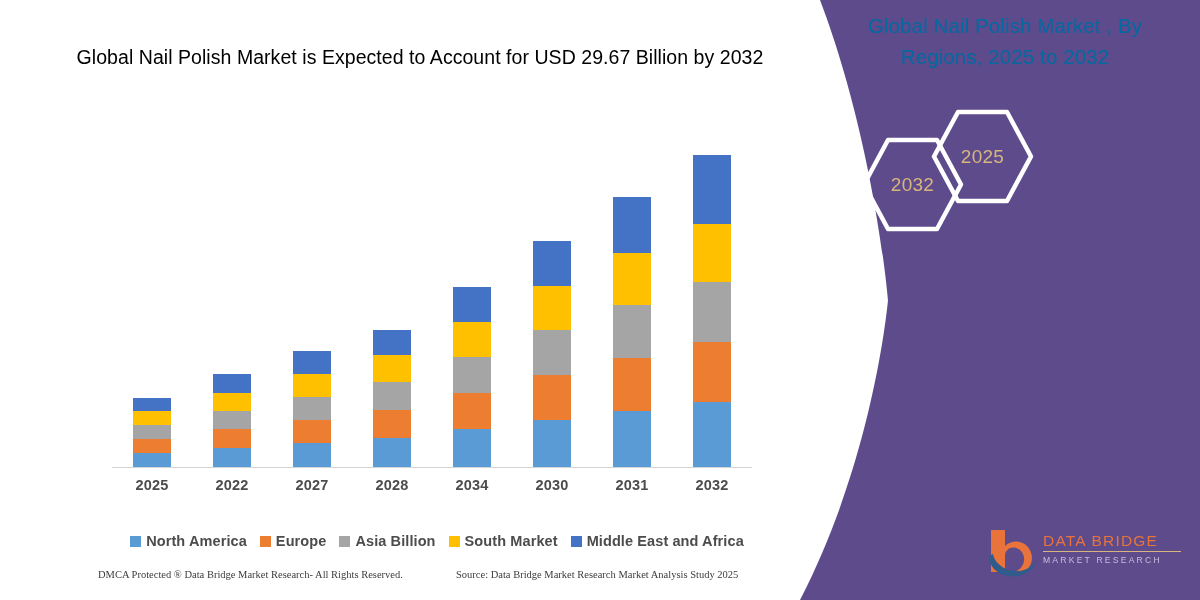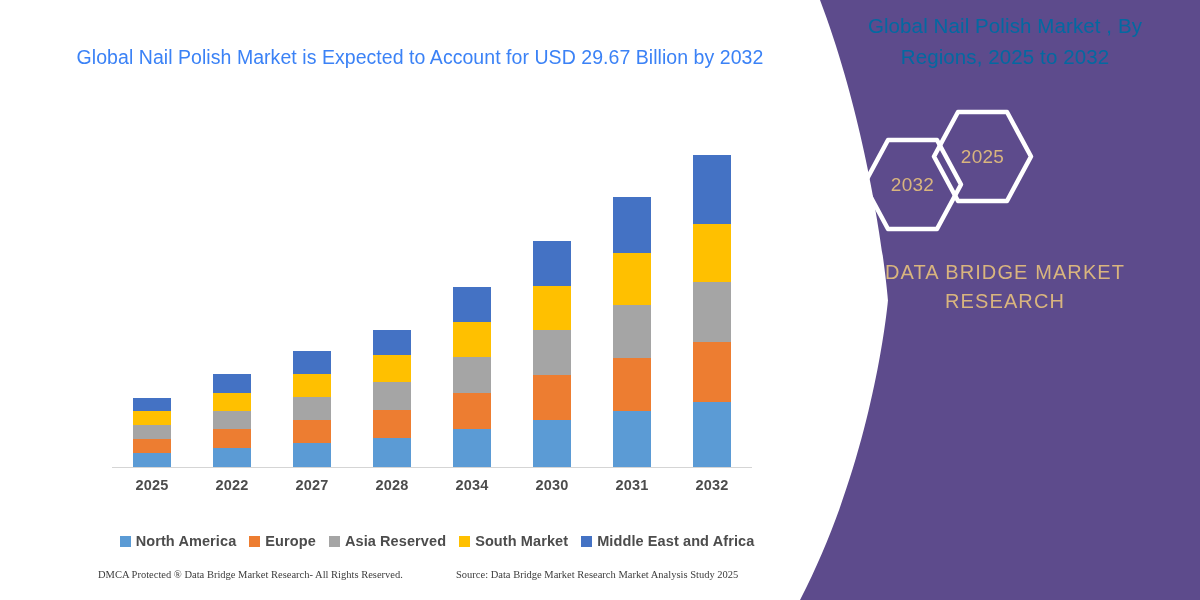--- a/index.html
+++ b/index.html
@@ -56,21 +56,21 @@
   .logo-rule { height:1px; background:#D9B57E; margin:2px 0 3px 0; width:138px; }
   .logo-line2 {
     color:#C9BCD8; font-size:8.6px; letter-spacing:2.2px; line-height:10px;
     white-space:nowrap;
   }
 
   
   .chart-title {
     position:absolute; top:42px; left:70px; width:700px;
     text-align:center;
-    color:#3b82f6;
+    color:#000000;
     font-size:19.5px;
     line-height:31px;
     letter-spacing:0.05px;
   }
 
   .plot { position:absolute; left:0; top:0; width:800px; height:600px; }
 
   .axis-line {
     position:absolute; left:112px; top:467px; width:640px; height:1px;
     background:#D5D5D5;
@@ -214,21 +214,21 @@
         <div class="legend-item">
           <span class="legend-swatch" style="background: rgb(91, 155, 213);"></span>
           <span class="legend-label">North America</span>
         </div>
         <div class="legend-item">
           <span class="legend-swatch" style="background: rgb(237, 125, 49);"></span>
           <span class="legend-label">Europe</span>
         </div>
         <div class="legend-item">
           <span class="legend-swatch" style="background: rgb(165, 165, 165);"></span>
-          <span class="legend-label">Asia Reserved</span>
+          <span class="legend-label">Asia Billion</span>
         </div>
         <div class="legend-item">
           <span class="legend-swatch" style="background: rgb(255, 192, 0);"></span>
           <span class="legend-label">South Market</span>
         </div>
         <div class="legend-item">
           <span class="legend-swatch" style="background: rgb(68, 114, 196);"></span>
           <span class="legend-label">Middle East and Africa</span>
         </div>
       </div>
@@ -258,17 +258,27 @@
 
       <div class="hex hex-2025">
         <svg width="105" height="97" viewBox="0 0 105 97">
           <polygon points="28,4 77,4 101,48.5 77,93 28,93 4,48.5" fill="none" stroke="#ffffff" stroke-width="4.5" stroke-linejoin="round"></polygon>
         </svg>
         <div class="hex-label">2025</div>
       </div>
 
     </div>
 
-    <div class="brand">DATA BRIDGE MARKET RESEARCH</div>
   </div>
 
+  <div class="logo">
+    <svg class="logo-mark" viewBox="0 0 56 52">
+      <path d="M6 4 L20 4 L20 20 C26 14 36 14 42 20 C50 28 48 42 38 46 L30 46 C40 42 42 30 35 24 C29 19 20 22 20 30 L20 46 L6 46 Z" fill="#E8743B"></path>
+      <path d="M4 30 C4 44 18 52 32 50 C42 48.5 50 42 52 34 C46 44 32 48 21 43 C13 39 9 34 8 28 Z" fill="#2F5C8A"></path>
+    </svg>
+    <div class="logo-text">
+      <div class="logo-line1">DATA BRIDGE</div>
+      <div class="logo-rule"></div>
+      <div class="logo-line2">MARKET RESEARCH</div>
+    </div>
+  </div>
 
 </div>
 
 </body></html>

